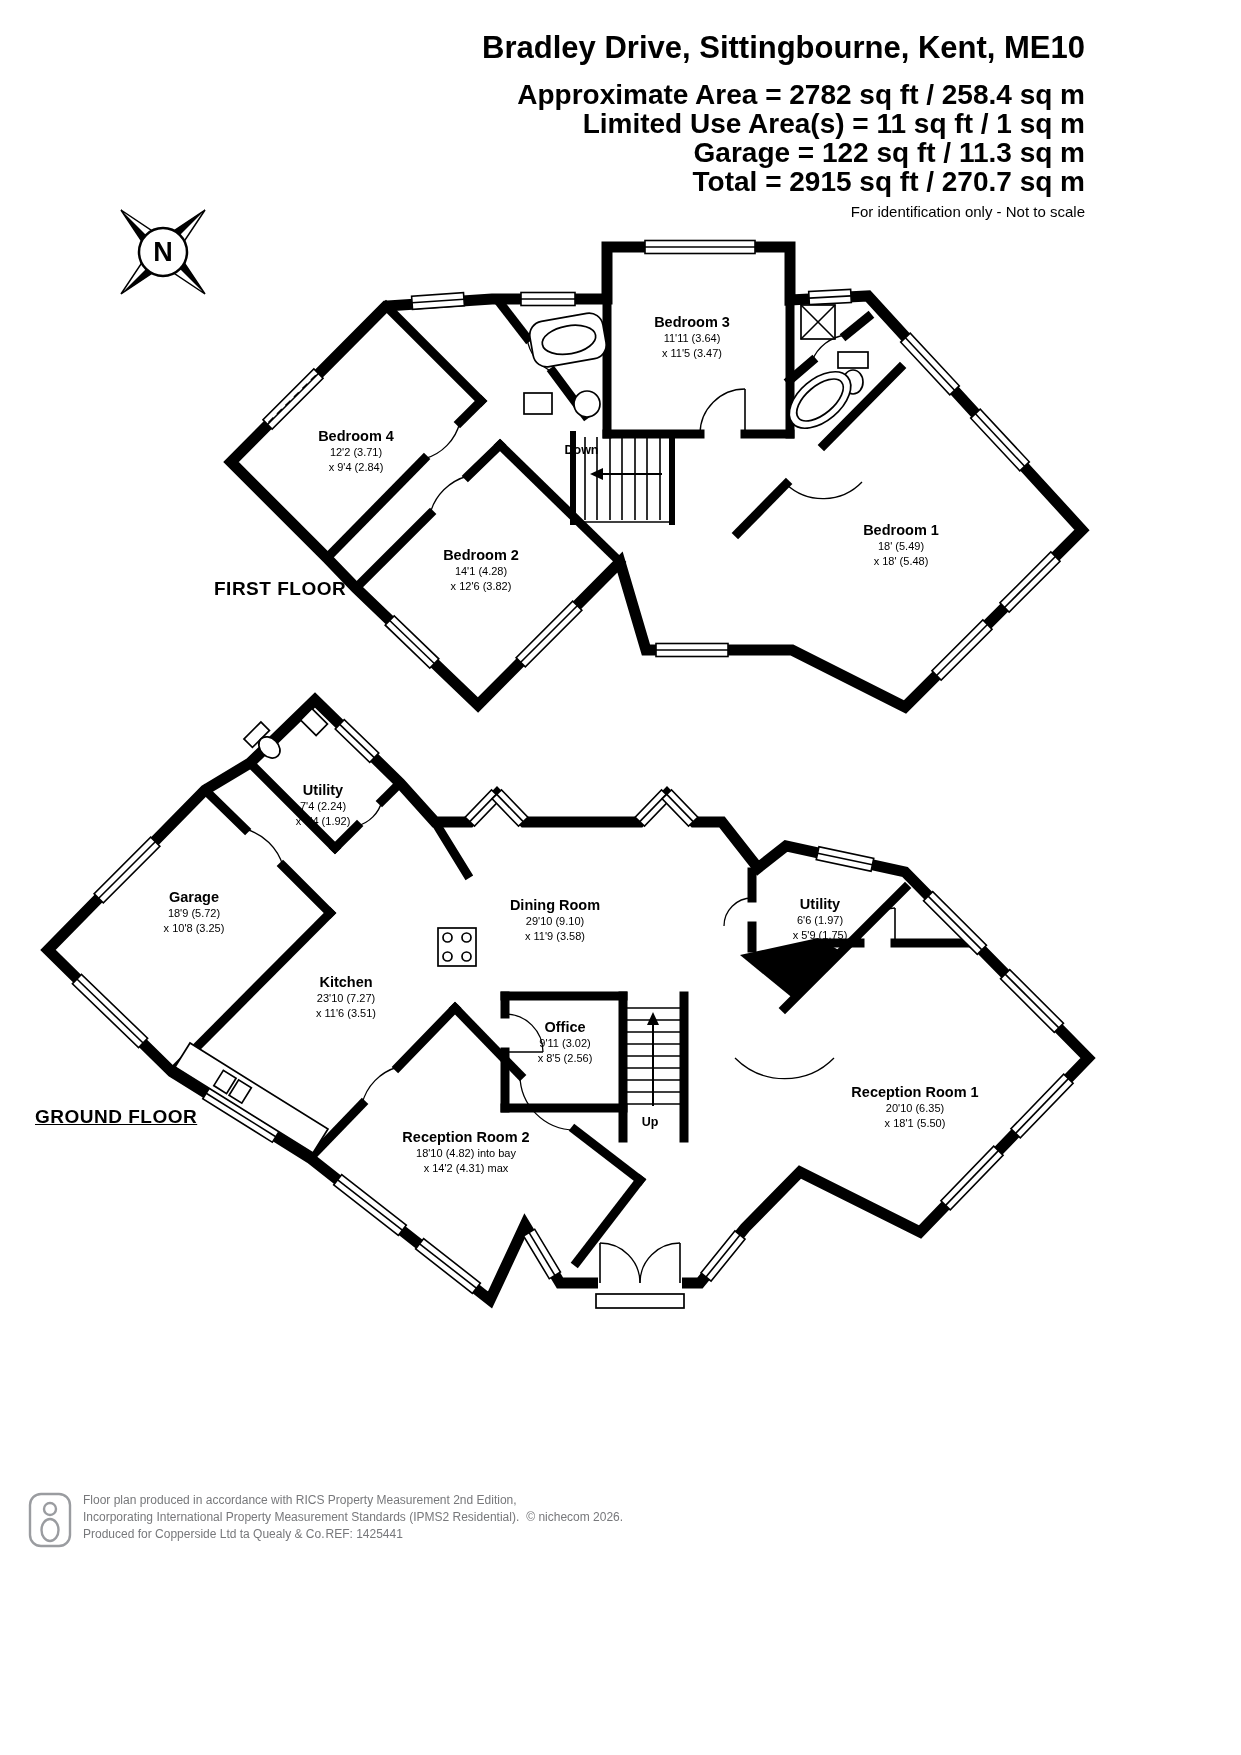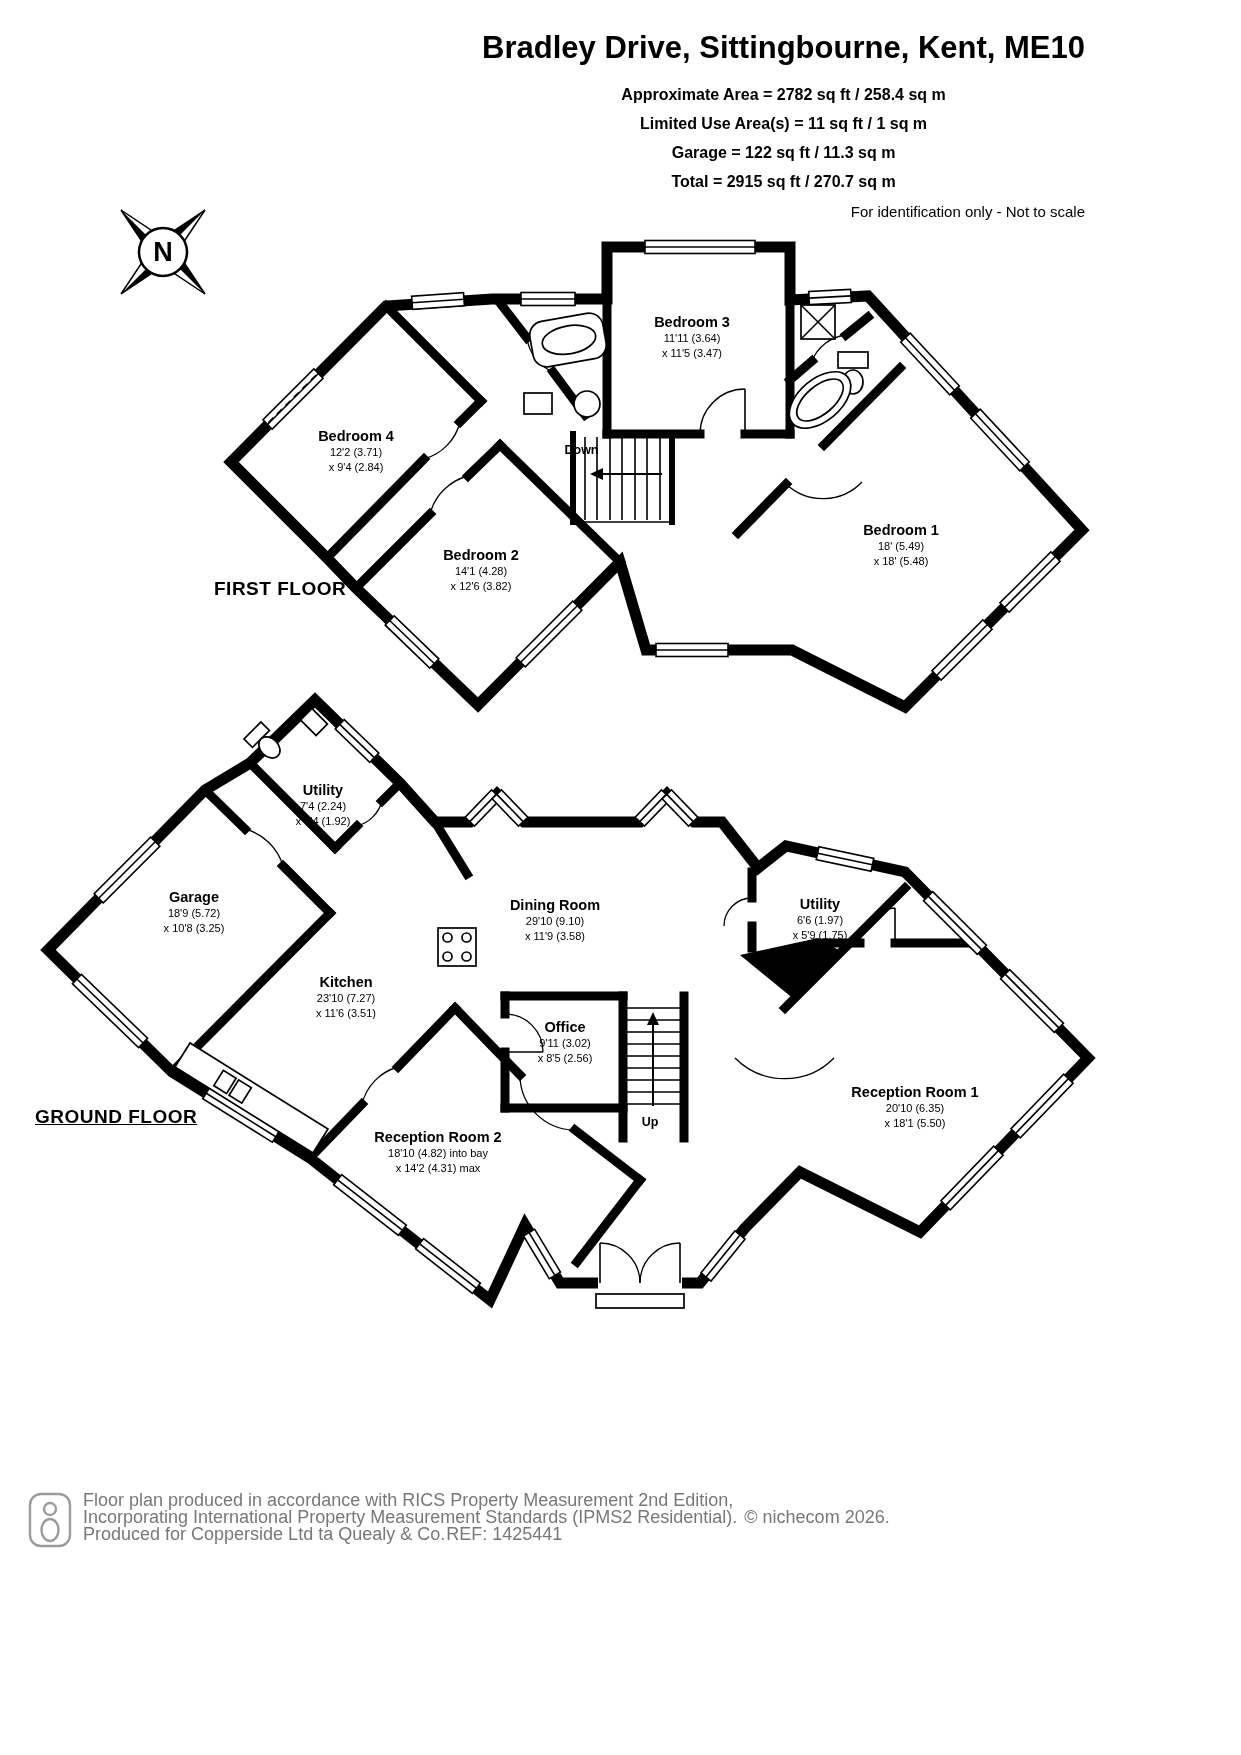--- a/index.html
+++ b/index.html
@@ -5,31 +5,31 @@
   * { box-sizing: border-box; }
   body { margin: 0; background: #fff; }
   .page {
     position: relative; width: 1241px; height: 1755px; background: #fff;
     font-family: "Liberation Sans", "DejaVu Sans", sans-serif; color: #000; overflow: hidden;
   }
   .plan { position: absolute; left: 0; top: 0; }
 
   .header { position: absolute; top: 30px; right: 156px; text-align: right; }
   .title { font-size: 31px; font-weight: bold; margin: 0 0 14px 0; }
-  .area-line { font-size: 16px; font-weight: bold; line-height: 29px; text-align: center; }
+  .area-line { font-size: 28px; font-weight: bold; line-height: 29px; }
   .note { font-size: 15px; margin-top: 7px; }
 
   .room-label { position: absolute; transform: translate(-50%,-50%); text-align: center; white-space: nowrap; }
   .room-name { font-size: 14.5px; font-weight: bold; line-height: 15.5px; }
   .room-dim { font-size: 11px; line-height: 15.5px; }
   .floor-title { position: absolute; font-size: 19px; font-weight: bold; letter-spacing: .5px; }
   .stairs-label { position: absolute; transform: translate(-50%,-50%); font-size: 12.5px; font-weight: bold; }
 
   .footer { position: absolute; left: 28px; top: 1492px; display: flex; align-items: flex-start; gap: 11px; color: #77787b; }
-  .footer-lines { font-size: 18px; line-height: 17px; }
+  .footer-lines { font-size: 12px; line-height: 17px; }
   .footer-copy { margin-left: 7px; }
   .footer-ref { margin-left: 1px; }
 
   
   .outline { fill: #fff; stroke: #000; stroke-width: 11; stroke-linejoin: miter; }
   .wall { stroke: #000; stroke-width: 9; stroke-linecap: square; fill: none; }
   .wall5 { stroke: #000; stroke-width: 6; stroke-linecap: square; fill: none; }
   .thin { stroke: #000; stroke-width: 1.6; fill: none; }
   .thin2 { stroke: #000; stroke-width: 2; fill: none; }
   .win { fill: #fff; stroke: #000; stroke-width: 1.6; }
@@ -371,21 +371,21 @@
   <div class="room-label" style="left:820px; top:920px;">
     <div class="room-name">Utility</div>
     <div class="room-dim">6'6 (1.97)</div>
     <div class="room-dim">x 5'9 (1.75)</div>
   </div>
   <div class="room-label" style="left:565px; top:1043px;">
     <div class="room-name">Office</div>
     <div class="room-dim">9'11 (3.02)</div>
     <div class="room-dim">x 8'5 (2.56)</div>
   </div>
-  <div class="room-label" style="left:438px; top:1153px;">
+  <div class="room-label" style="left:466px; top:1153px;">
     <div class="room-name">Reception Room 2</div>
     <div class="room-dim">18'10 (4.82) into bay</div>
     <div class="room-dim">x 14'2 (4.31) max</div>
   </div>
   <div class="room-label" style="left:915px; top:1108px;">
     <div class="room-name">Reception Room 1</div>
     <div class="room-dim">20'10 (6.35)</div>
     <div class="room-dim">x 18'1 (5.50)</div>
   </div>
 

